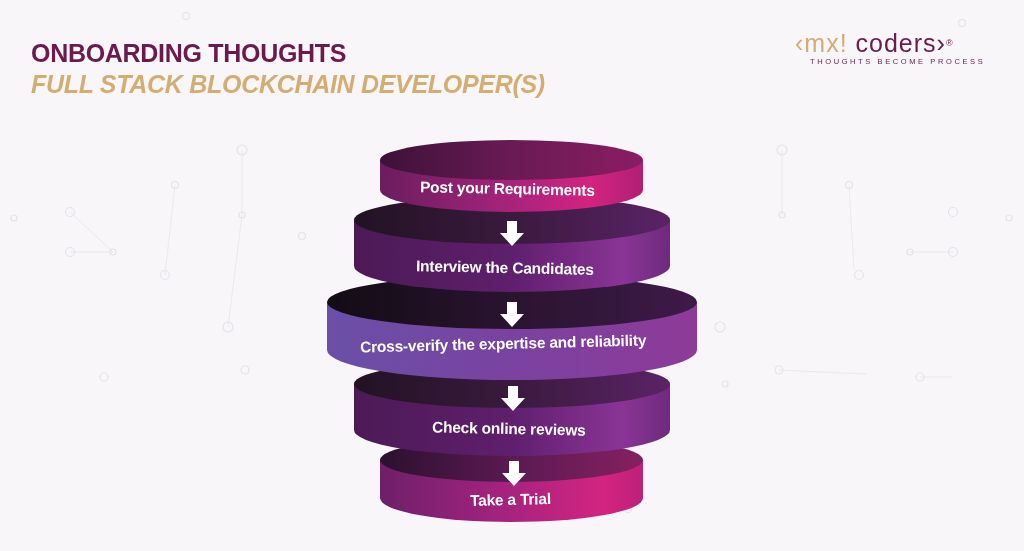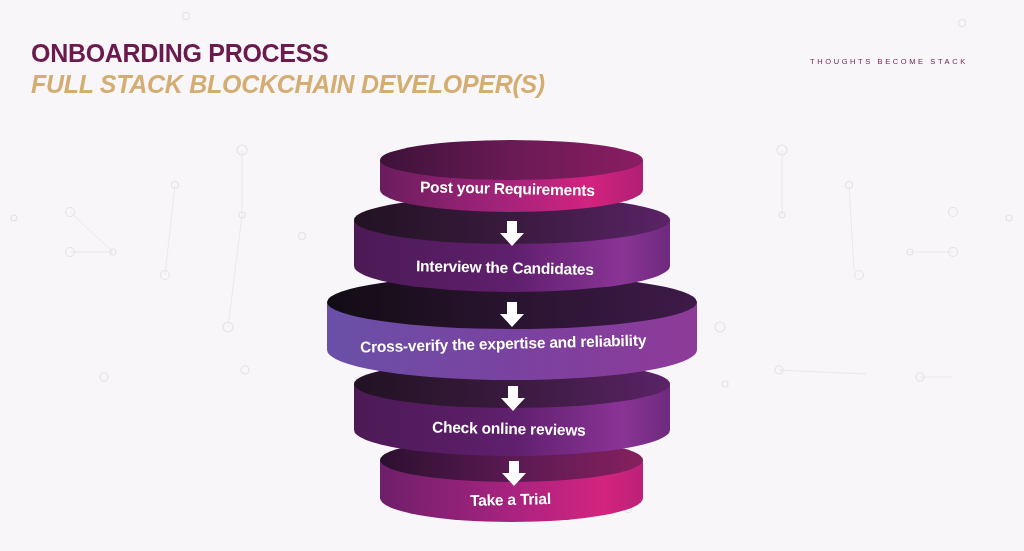--- a/index.html
+++ b/index.html
@@ -83,25 +83,29 @@
     <circle cx="1009" cy="218" r="3"></circle>
     <circle cx="420" cy="507" r="3.5"></circle>
     <circle cx="497" cy="506" r="3"></circle>
     <circle cx="527" cy="507" r="3"></circle>
     <circle cx="628" cy="509" r="3.5"></circle>
     <circle cx="186" cy="16" r="3.5"></circle>
     <circle cx="962" cy="23" r="3.5"></circle>
   </g>
 </svg>
 
-<h1 class="title">ONBOARDING PROCESS</h1>
+<h1 class="title">ONBOARDING THOUGHTS</h1>
 <h2 class="subtitle">FULL STACK BLOCKCHAIN DEVELOPER(S)</h2>
 
 <div class="logo">
-  <div class="logo-tag">THOUGHTS BECOME STACK</div>
+  <div class="logo-main">
+    <span class="gold">‹</span><span class="gold">mx!</span>
+    <span class="plum">coders</span><span class="plum">›</span><span class="logo-reg">®</span>
+  </div>
+  <div class="logo-tag">THOUGHTS BECOME PROCESS</div>
 </div>
 
 <svg class="stack" viewBox="0 0 1024 551">
   <defs>
     <linearGradient id="wallMagenta" x1="0" y1="0" x2="1" y2="0">
       <stop offset="0" stop-color="#6a1d5e"></stop>
       <stop offset="0.45" stop-color="#a1237a"></stop>
       <stop offset="0.8" stop-color="#d3237f"></stop>
       <stop offset="1" stop-color="#b01f75"></stop>
     </linearGradient>

